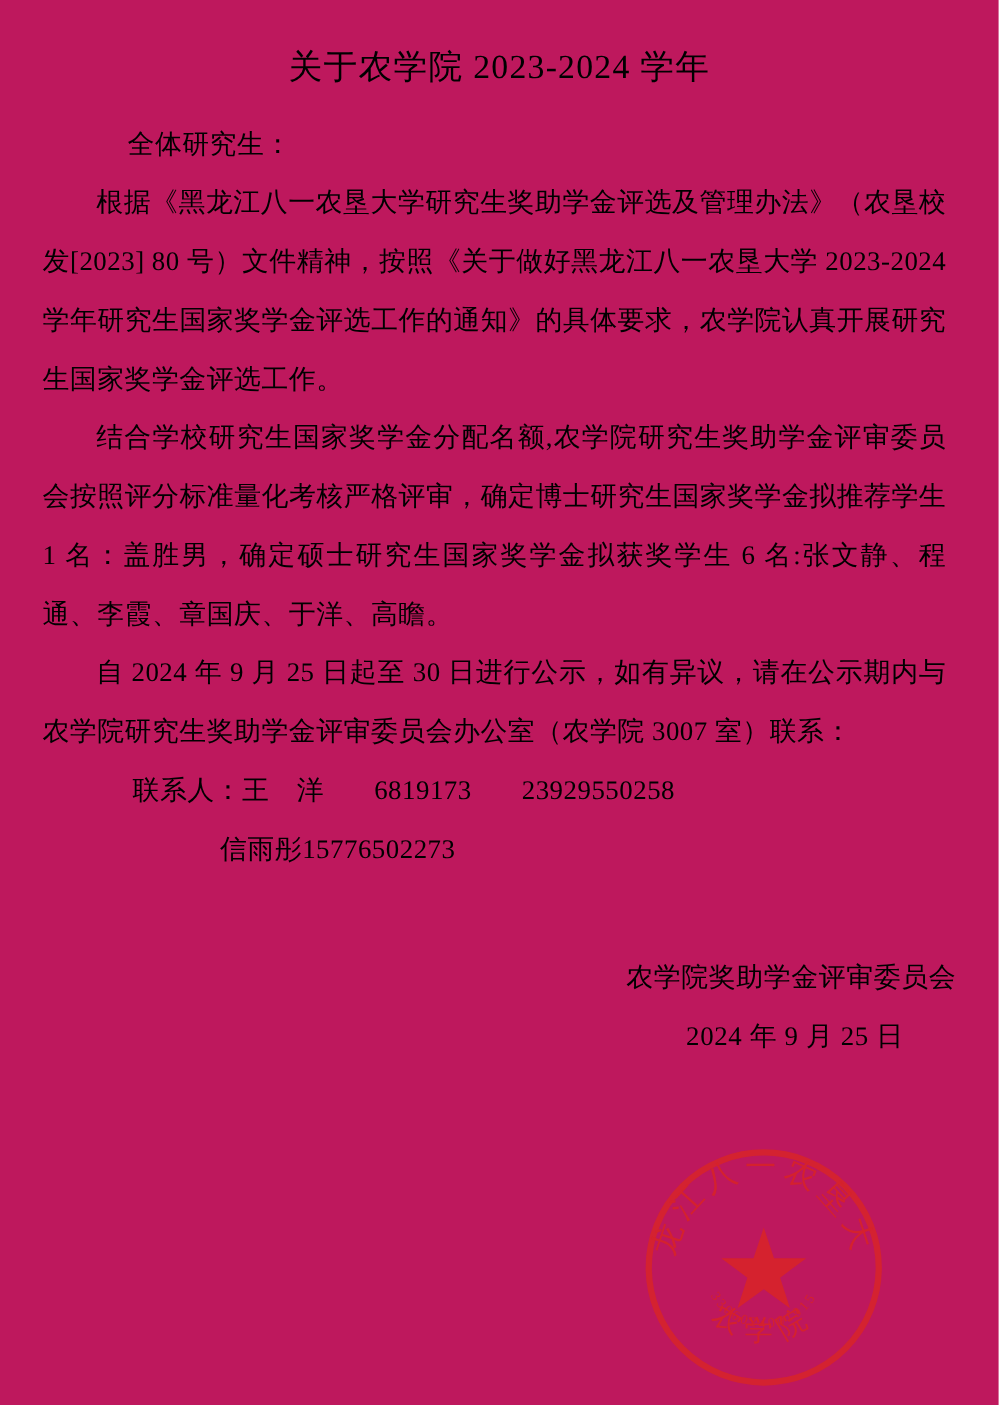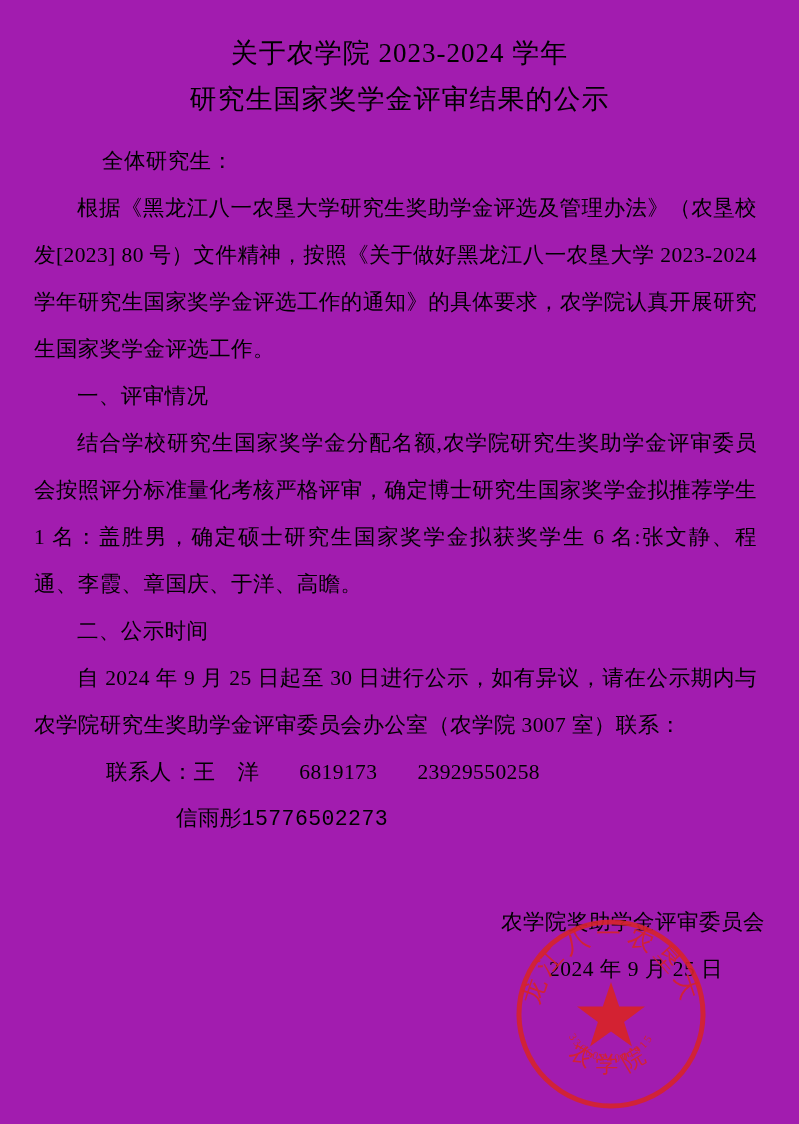--- a/index.html
+++ b/index.html
@@ -13,21 +13,21 @@
     position: relative;
     overflow: hidden;
     font-family: "Liberation Serif", "DejaVu Serif", serif;
     color: #000000;
   }
   .page {
     position: absolute;
     left: 0; top: 0;
     width: 799px;
     height: 1124px;
-    background: #a21caf;
+    background: #be185d;
   }
   .title {
     text-align: center;
     font-size: 27px;
     line-height: 46px;
     letter-spacing: 1px;
     margin: 0;
     padding-top: 30px;
     font-weight: normal;
   }
@@ -57,21 +57,20 @@
     margin: 0;
     padding-left: 72px;
   }
   .contact-line .sp-wide {
     display: inline-block;
     width: 40px;
   }
   .contact-line2 {
     margin: 0;
     padding-left: 142px;
-    font-family: Liberation Mono, monospace;
   }
   .signature {
     margin-top: 56px;
     text-align: right;
     padding-right: 34px;
     font-size: 21.5px;
     line-height: 47px;
     position: relative;
     z-index: 1;
   }
@@ -98,33 +97,30 @@
     font-family: "Liberation Serif", serif;
   }
 </style>
 </head>
 <body>
 
 <div class="page">
 
   <h1 class="title">
     <span class="tline">关于农学院 2023-2024 学年</span>
-    <span class="tline">研究生国家奖学金评审结果的公示</span>
   </h1>
 
   <div class="body-text">
 
     <div class="salutation">全体研究生：</div>
 
     <p class="para">根据《黑龙江八一农垦大学研究生奖助学金评选及管理办法》（农垦校发[2023] 80 号）文件精神，按照《关于做好黑龙江八一农垦大学 2023-2024 学年研究生国家奖学金评选工作的通知》的具体要求，农学院认真开展研究生国家奖学金评选工作。</p>
 
-    <p class="section">一、评审情况</p>
     <p class="para">结合学校研究生国家奖学金分配名额,农学院研究生奖助学金评审委员会按照评分标准量化考核严格评审，确定博士研究生国家奖学金拟推荐学生 1 名：盖胜男，确定硕士研究生国家奖学金拟获奖学生 6 名:张文静、程通、李霞、章国庆、于洋、高瞻。</p>
 
-    <p class="section">二、公示时间</p>
     <p class="para">自 2024 年 9 月 25 日起至 30 日进行公示，如有异议，请在公示期内与农学院研究生奖助学金评审委员会办公室（农学院 3007 室）联系：</p>
 
     <p class="contact-line">
       <span>联系人：</span><span>王　洋</span><span class="sp-wide"></span><span>6819173</span><span class="sp-wide"></span><span>23929550258</span>
     </p>
 
     <p class="contact-line2">
       <span>信雨彤</span><span class="sp-wide"></span><span>15776502273</span>
     </p>
 

